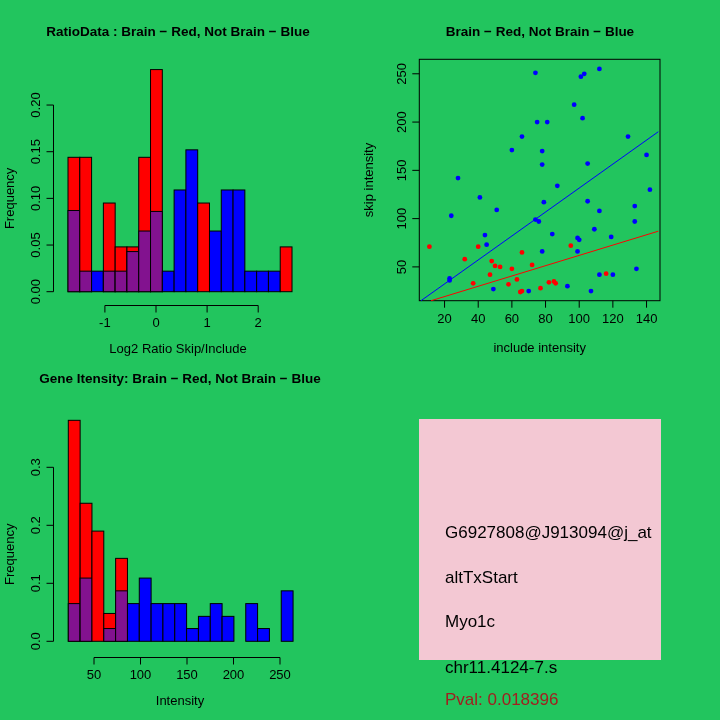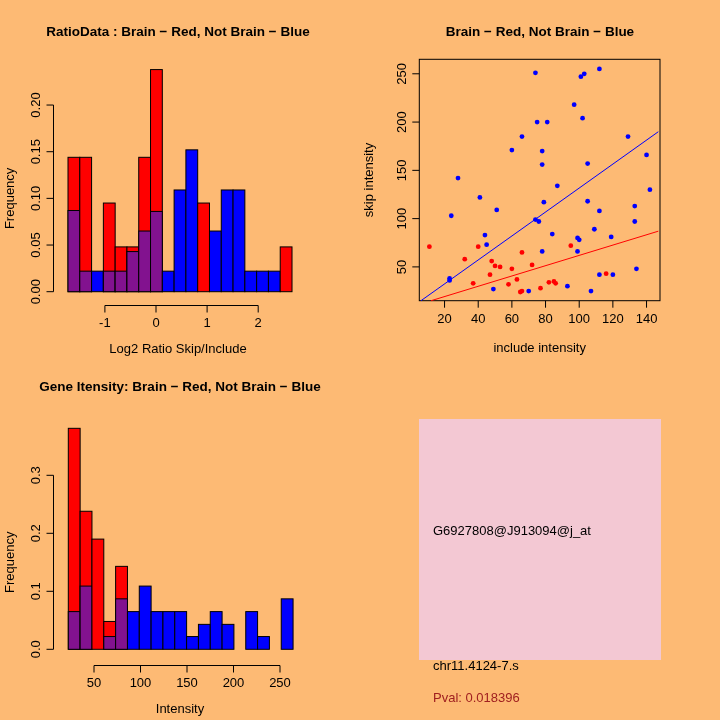--- a/index.html
+++ b/index.html
@@ -1,37 +1,37 @@
 <!DOCTYPE html>
 <html><head>
 <meta charset="utf-8">
 <style>
   html,body{margin:0;padding:0;background:#ffffff;}
   #canvas{
-    position:relative;width:720px;height:720px;background:#fdba74;overflow:hidden;
+    position:relative;width:720px;height:720px;background:#22c55e;overflow:hidden;
     font-family:"Liberation Sans", sans-serif;
   }
   .panel{position:absolute;width:360px;height:360px;}
   #panel-hist-ratio{left:0;top:0;}
   #panel-scatter{left:360px;top:0;text-decoration:underline;}
-  #panel-hist-gene{left:0;top:360px;}
+  #panel-hist-gene{left:0;top:352px;}
   #panel-info{left:360px;top:360px;}
   svg{display:block;}
   .info-rect{
     position:absolute;left:59px;top:59px;width:242px;height:241px;
     background-color:#f3c8d3;
     background-image:
       radial-gradient(#e4ecf6 14%, rgba(0,0,0,0) 15%),
       radial-gradient(#f8d8e0 14%, rgba(0,0,0,0) 15%);
     background-size:4px 4px;
     background-position:0 0,2px 2px;
   }
   .info-line{
-    position:absolute;left:14px;width:210px;
-    font-size:13px;color:#000000;letter-spacing:0px;white-space:nowrap;
+    position:absolute;left:26px;width:210px;
+    font-size:17px;color:#000000;letter-spacing:0px;white-space:nowrap;
   }
   .info-line.pval{color:#A02020;}
 </style>
 </head>
 <body>
 
 <div id="canvas">
   <div id="panel-hist-ratio" class="panel">
       <svg width="360" height="360" viewBox="0 0 360 360">
         <text x="178" y="36" fill="#000" text-anchor="middle" font-size="13.5" font-weight="bold">RatioData : Brain − Red, Not Brain − Blue</text>
@@ -230,17 +230,19 @@
         <rect x="210.26" y="251.60000000000002" width="11.83" height="37.69999999999999" fill="#0000FF" stroke="#000" stroke-width="1"></rect>
         <rect x="222.08999999999997" y="264.36" width="11.83" height="24.939999999999998" fill="#0000FF" stroke="#000" stroke-width="1"></rect>
         <rect x="245.75" y="251.60000000000002" width="11.83" height="37.69999999999999" fill="#0000FF" stroke="#000" stroke-width="1"></rect>
         <rect x="257.58" y="276.54" width="11.83" height="12.759999999999991" fill="#0000FF" stroke="#000" stroke-width="1"></rect>
         <rect x="281.24" y="238.84000000000003" width="11.83" height="50.45999999999998" fill="#0000FF" stroke="#000" stroke-width="1"></rect>
       </svg>
     </div>
   <div id="panel-info" class="panel">
     <div class="info-rect">
       <div class="info-line" style="top:104px">G6927808@J913094@j_at</div>
+      <div class="info-line" style="top:149px">altTxStart</div>
+      <div class="info-line" style="top:193px">Myo1c</div>
       <div class="info-line" style="top:239px">chr11.4124-7.s</div>
       <div class="info-line pval" style="top:271px">Pval: 0.018396</div>
     </div>
   </div>
 </div>
 
 </body></html>

